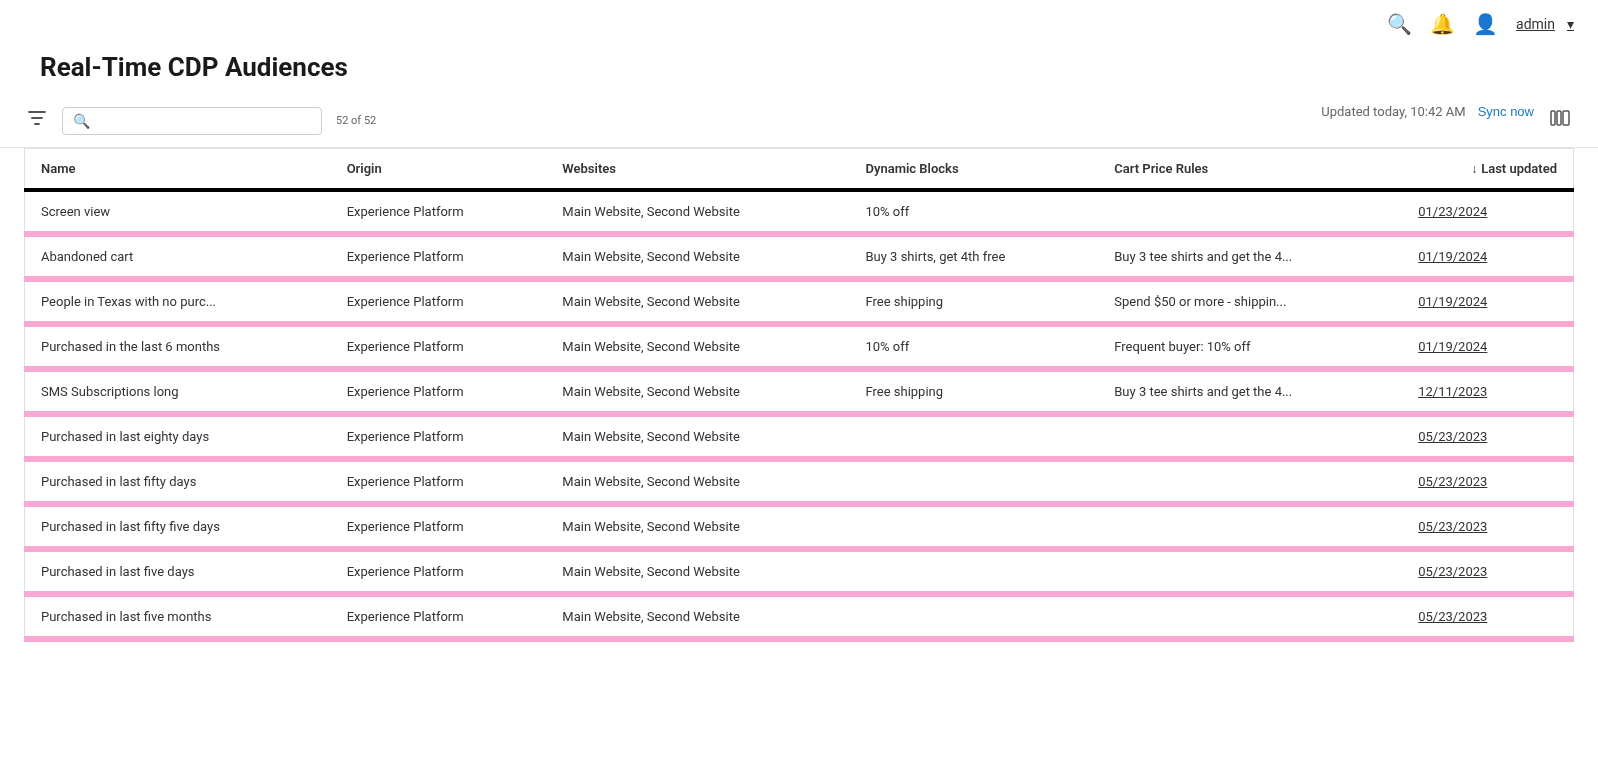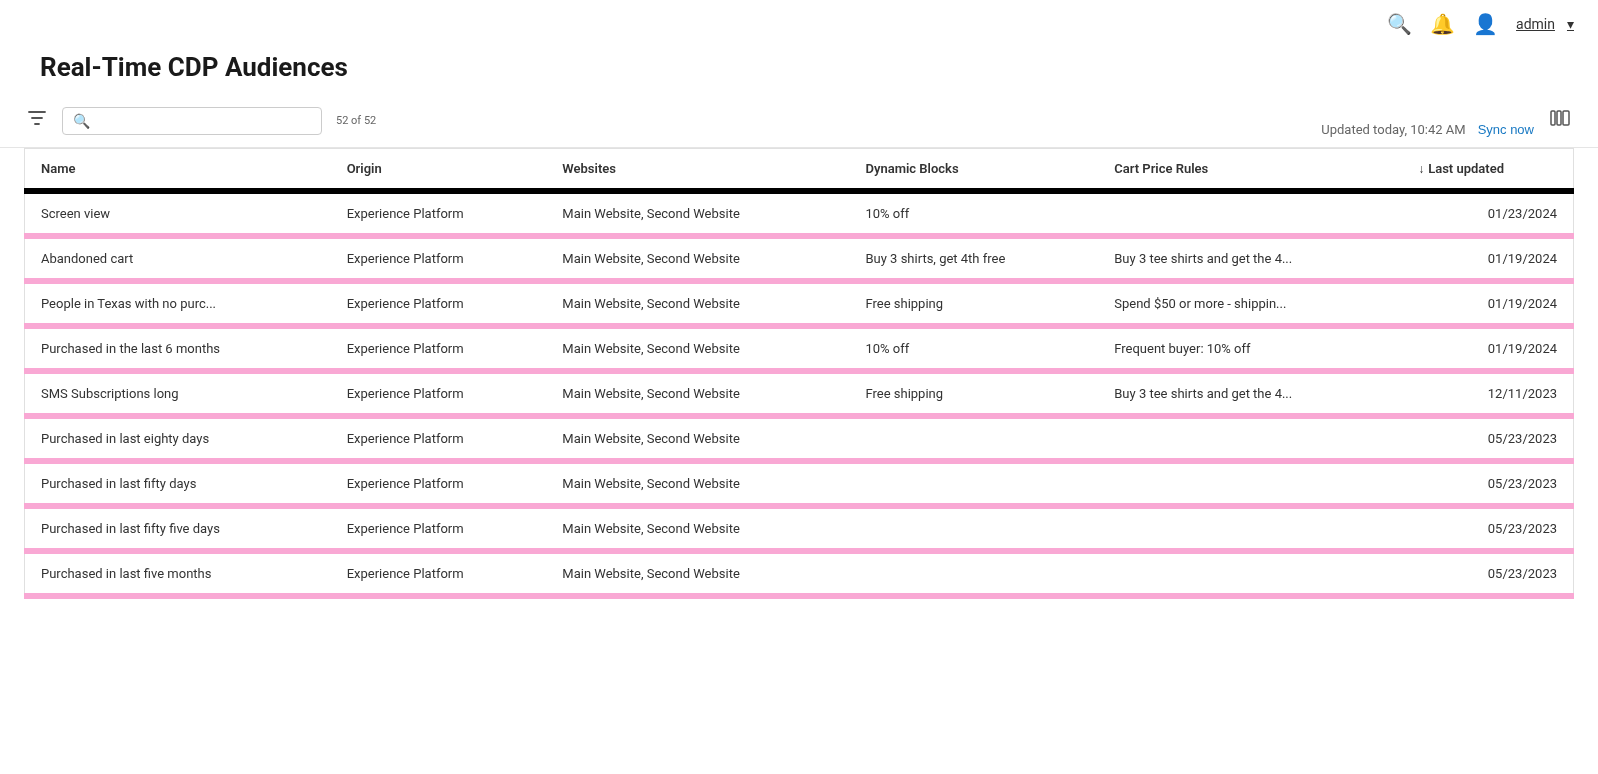--- a/index.html
+++ b/index.html
@@ -81,21 +81,21 @@
       color: #333;
     }
     .record-count {
       font-size: 11px;
       color: #666;
       margin-left: 2px;
     }
     .toolbar-right {
       margin-left: auto;
       display: flex;
-      align-items: flex-end;
+      align-items: flex-start;
       gap: 12px;
     }
     .updated-text {
       font-size: 13px;
       color: #666;
     }
     .sync-now-btn {
       background: none;
       border: none;
       color: #1979c3;
@@ -113,47 +113,47 @@
     }
     .table-container {
       padding: 0 24px;
     }
     table {
       width: 100%;
       border-collapse: collapse;
       border: 1px solid #e0e0e0;
     }
     thead tr {
-      border-bottom: 6px solid #000000;
+      border-bottom: 4px solid #000000;
     }
     thead th {
       padding: 12px 16px;
       text-align: left;
       font-weight: 600;
       font-size: 13px;
       color: #333;
       background: #fff;
       cursor: pointer;
       user-select: none;
     }
     thead th.last-updated-col {
-      text-align: left;
+      text-align: right;
     }
     tbody tr {
       border-bottom: 6px solid #f9a8d4;
     }
     tbody td {
       padding: 12px 16px;
       font-size: 13px;
       color: #333;
       vertical-align: middle;
     }
     tbody td.date-cell {
-      text-align: right;
-      color: #333;
+      color: #333;
+      text-decoration: underline;
     }
     .sort-icon {
       font-size: 12px;
       margin-right: 4px;
     }
   </style>
 </head>
 <body>
 
 <div class="top-bar">
@@ -280,20 +280,28 @@
         </tr>
         <tr>
           <td>Purchased in last fifty five days</td>
           <td>Experience Platform</td>
           <td>Main Website, Second Website</td>
           <td></td>
           <td></td>
           <td class="date-cell">05/23/2023</td>
         </tr>
         <tr>
+          <td>Purchased in last five days</td>
+          <td>Experience Platform</td>
+          <td>Main Website, Second Website</td>
+          <td></td>
+          <td></td>
+          <td class="date-cell">05/23/2023</td>
+        </tr>
+        <tr>
           <td>Purchased in last five months</td>
           <td>Experience Platform</td>
           <td>Main Website, Second Website</td>
           <td></td>
           <td></td>
           <td class="date-cell">05/23/2023</td>
         </tr>
       </tbody>
   </table>
 </div>

